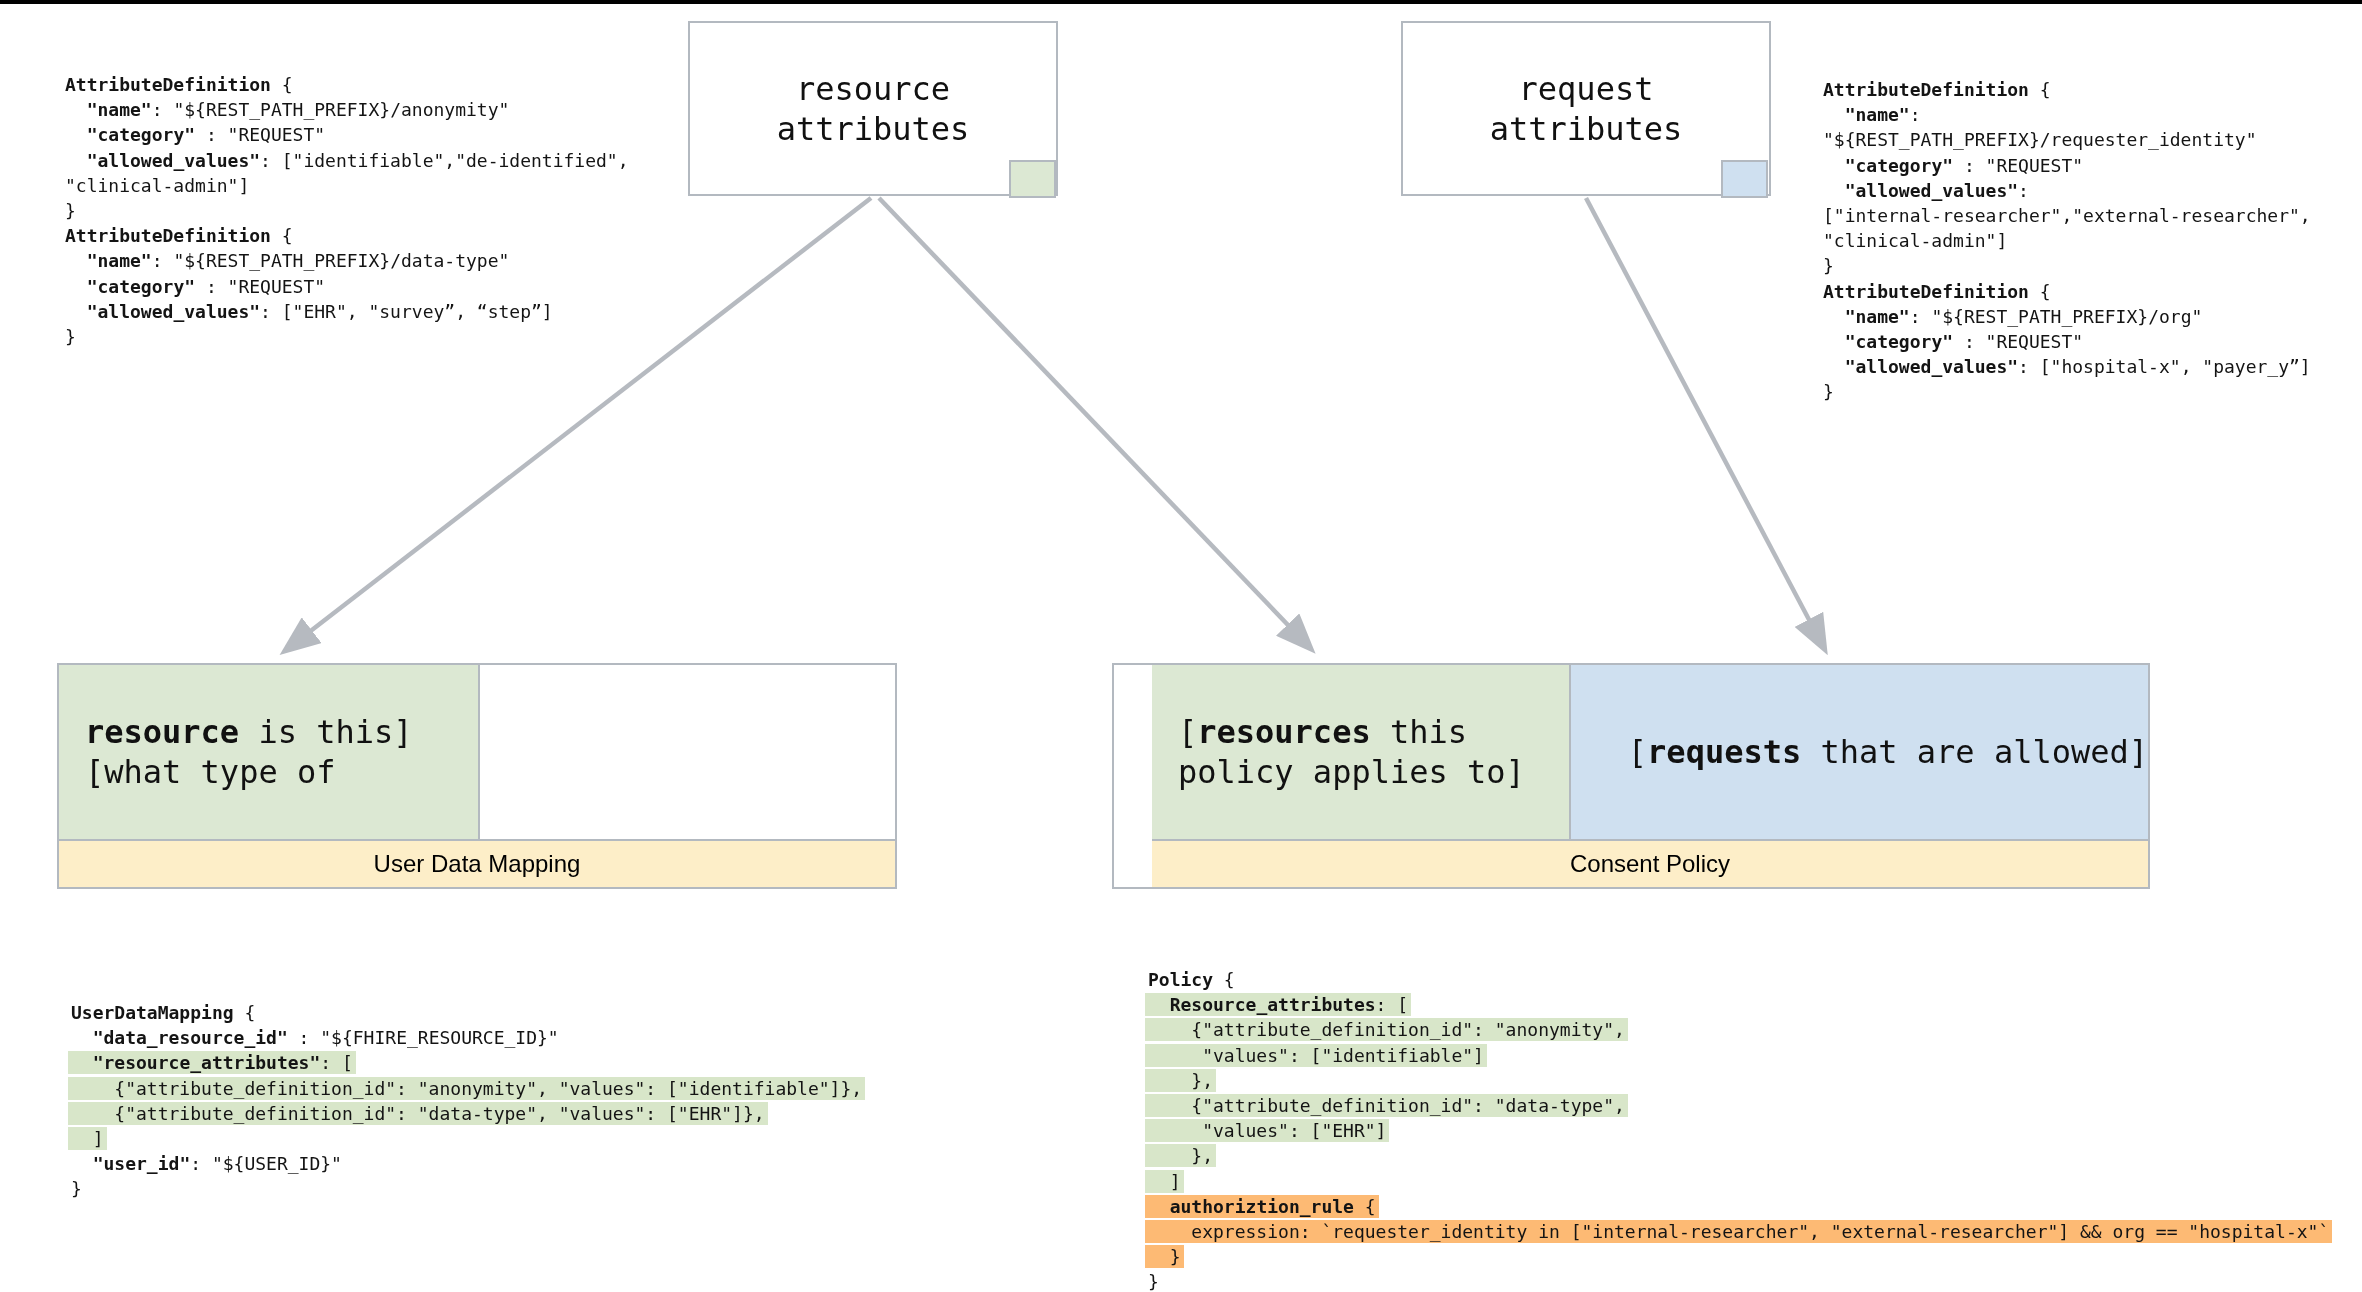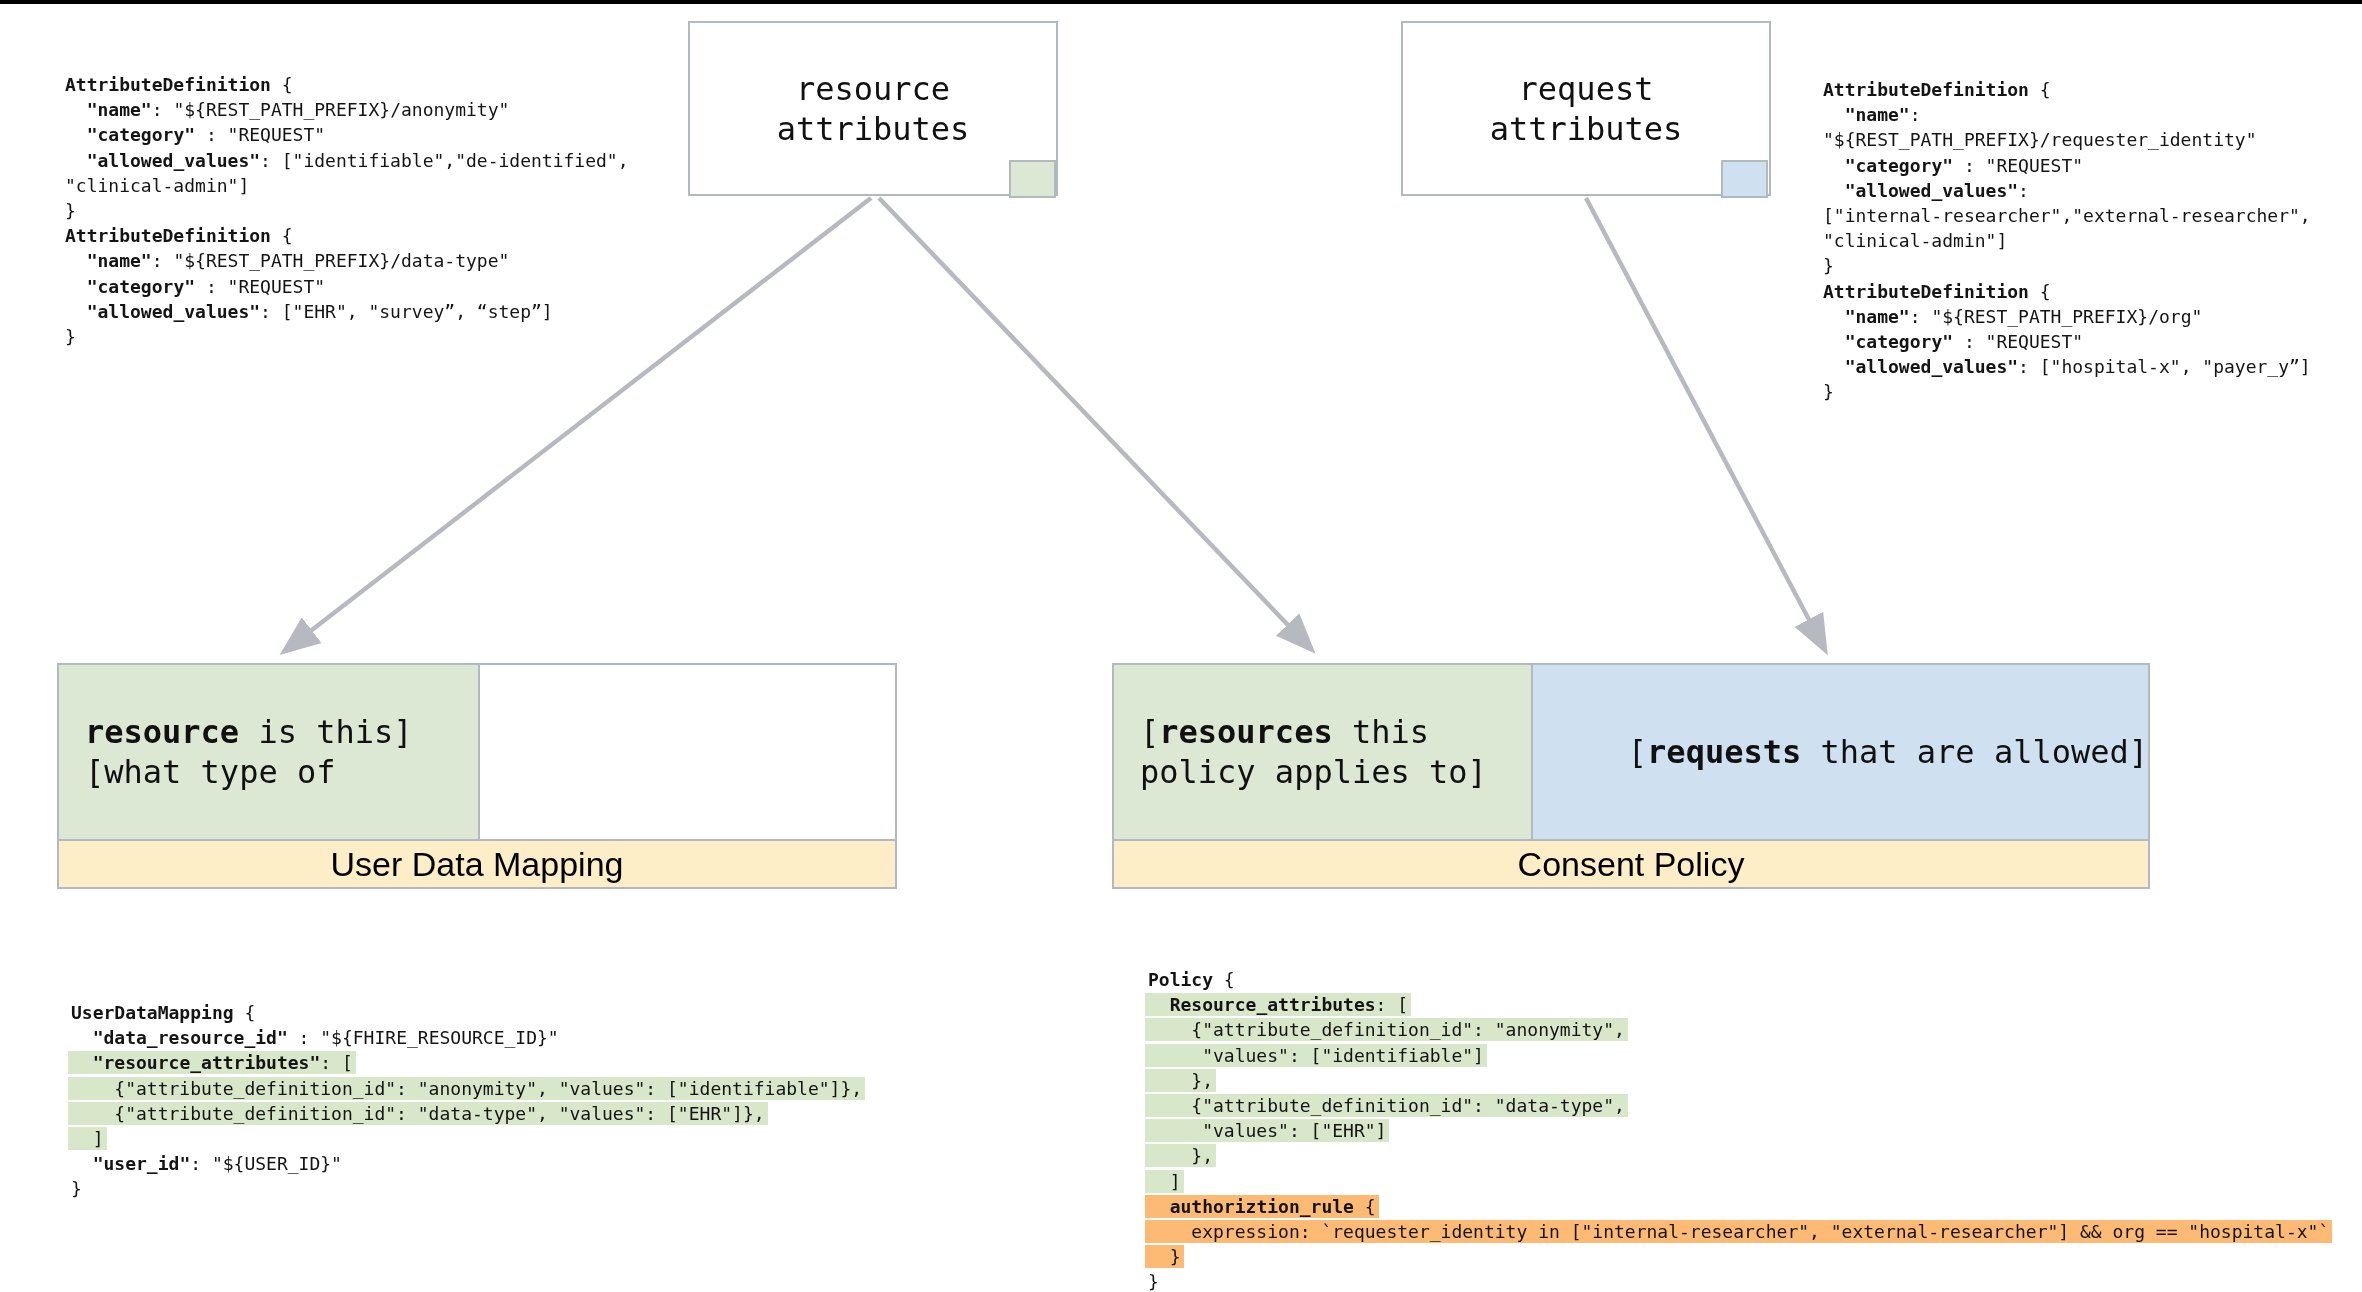--- a/index.html
+++ b/index.html
@@ -23,21 +23,21 @@
   .panel{position:absolute;border:2px solid #b3b9c0;box-sizing:border-box;background:#fff;height:226px;}
   .cells{display:flex;height:174px;}
   .cell{box-sizing:border-box;height:100%;display:flex;flex-direction:column;justify-content:center;
         font-size:32px;line-height:40px;color:#111;}
   .cell .line{white-space:pre;}
   .cell.green{background:#dce8d3;border-right:2px solid #b3b9c0;padding-left:26px;}
   .cell.whiteish{background:#f3f5f7;flex:1;padding-left:26px;}
   .cell.blue{background:#cfe0f0;flex:1;align-items:flex-end;}
   .caption{height:48px;box-sizing:border-box;background:#fdeec8;border-top:2px solid #b3b9c0;
            display:flex;align-items:center;justify-content:center;
-           font-family:"Liberation Sans",sans-serif;font-size:34px;color:#000;}
+           font-family:"Liberation Sans",sans-serif;font-size:24px;color:#000;}
 </style>
 </head>
 <body>
 
 <div class="canvas">
 
   <div class="topbar"></div>
 
   <svg class="arrows" width="2362" height="1292">
     <defs>
@@ -95,21 +95,21 @@
   <div class="panel" style="left:57px;top:663px;width:840px;">
     <div class="cells">
       <div class="cell green" style="width:421px;">
           <div class="line"><span><span class="b">resource</span><span> is this]</span></span></div>
           <div class="line"><span><span>[what type of</span></span></div>
         </div>
     </div>
     <div class="caption">User Data Mapping</div>
   </div>
 
-  <div class="panel" style="left:1112px;top:663px;width:1038px;">
+  <div class="panel" style="left:1112px;top:663px;width:1038px;padding-left:38px;">
     <div class="cells">
       <div class="cell green" style="width:419px;">
           <div class="line"><span><span>[</span><span class="b">resources</span><span> this</span></span></div>
           <div class="line"><span><span>policy applies to]</span></span></div>
         </div>
       <div class="cell blue">
           <div class="line"><span><span>[</span><span class="b">requests</span><span> that are allowed]</span></span></div>
         </div>
     </div>
     <div class="caption">Consent Policy</div>

